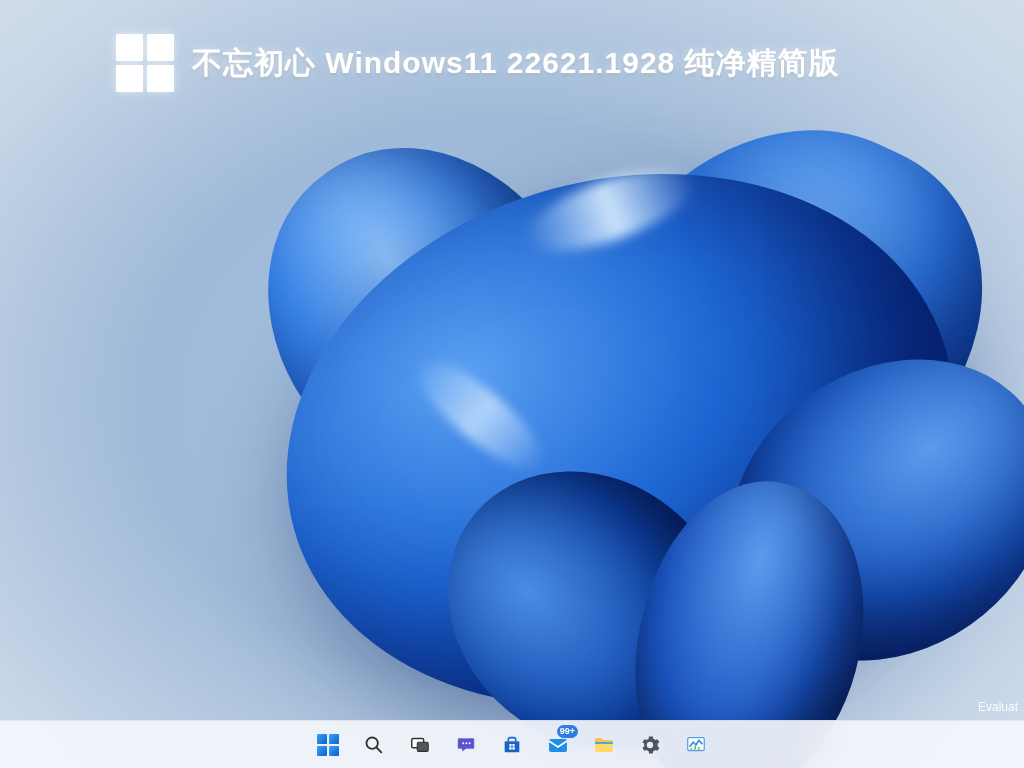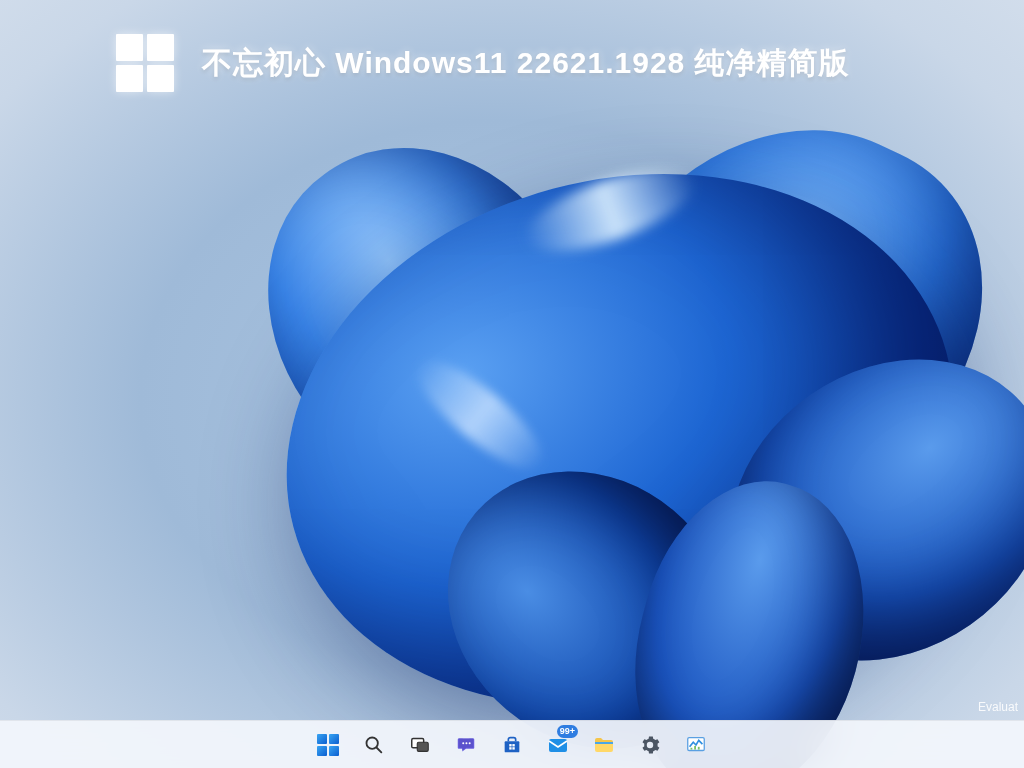--- a/index.html
+++ b/index.html
@@ -54,21 +54,21 @@
         background: linear-gradient(90deg, rgba(255,255,255,0) 0%, rgba(200,225,255,0.8) 50%, rgba(255,255,255,0) 100%);
         transform: rotate(40deg); border-radius: 50%; filter: blur(5px); }
 
   
   .overlay-title {
     position: absolute;
     top: 34px;
     left: 116px;
     display: flex;
     align-items: center;
-    gap: 28px;
+    gap: 18px;
     color: #ffffff;
     text-shadow: 0 0 8px rgba(255,255,255,0.55), 0 2px 4px rgba(0,0,0,0.15);
   }
   .overlay-logo {
     width: 58px; height: 58px;
     display: grid;
     grid-template-columns: 1fr 1fr;
     grid-template-rows: 1fr 1fr;
     gap: 4px;
   }

